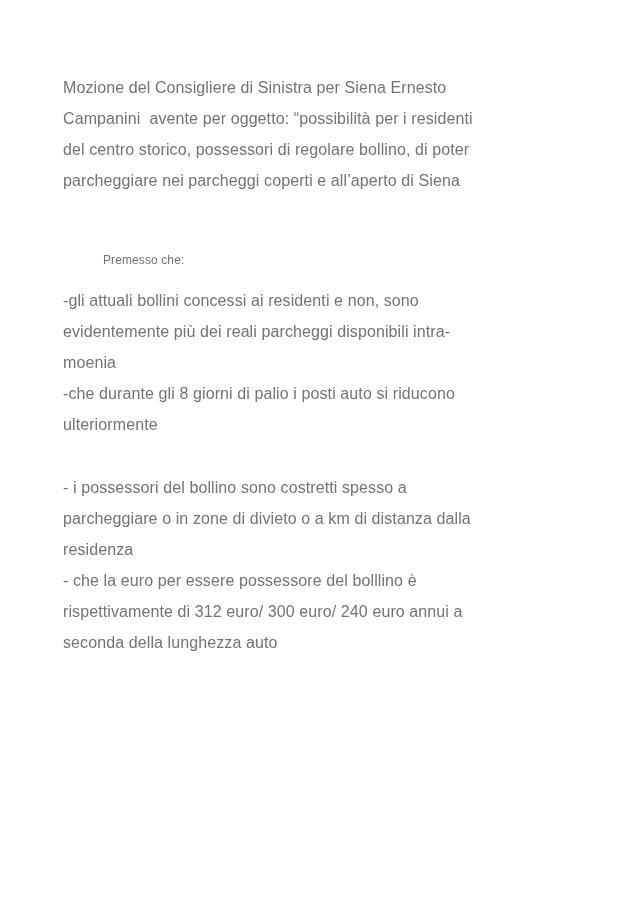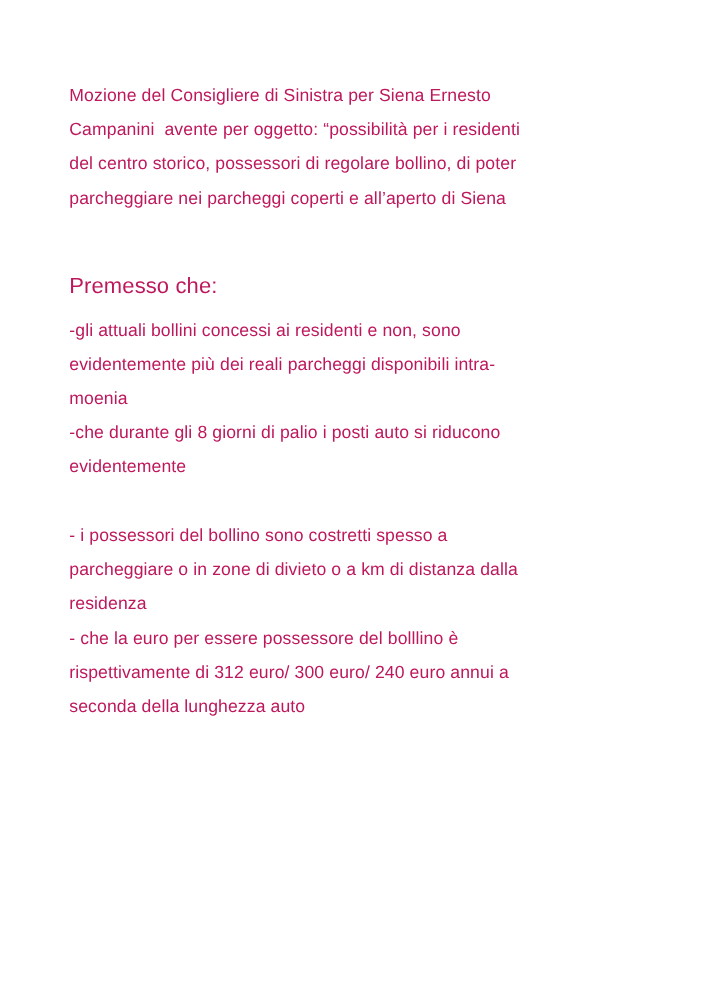--- a/index.html
+++ b/index.html
@@ -12,33 +12,34 @@
     height: 905px;
     overflow: hidden;
     font-family: "Liberation Sans", sans-serif;
   }
   .page {
     box-sizing: border-box;
     width: 640px;
     height: 905px;
     padding: 72px 55px 0 63px;
     background: #ffffff;
-    color: #be185d;
+    color: #737373;
   }
   .line {
     font-size: 16px;
     line-height: 31px;
     white-space: pre-wrap;
     letter-spacing: 0.1px;
   }
   .heading {
-    font-size: 20px;
+    font-size: 12px;
     line-height: 31px;
     white-space: pre-wrap;
     letter-spacing: 0.1px;
+    margin-left: 40px;
   }
   .title-block {
     margin-bottom: 49px;
   }
   .section-heading {
     margin-bottom: 9px;
   }
   .section-body-1 {
     margin-bottom: 32px;
   }
@@ -55,21 +56,21 @@
     <div class="line">parcheggiare nei parcheggi coperti e all’aperto di Siena</div>
   </div>
 
   <div class="heading section-heading">Premesso che:</div>
 
   <div class="section-body-1">
     <div class="line">-gli attuali bollini concessi ai residenti e non, sono</div>
     <div class="line">evidentemente più dei reali parcheggi disponibili intra-</div>
     <div class="line">moenia</div>
     <div class="line">-che durante gli 8 giorni di palio i posti auto si riducono</div>
-    <div class="line">evidentemente</div>
+    <div class="line">ulteriormente</div>
   </div>
 
 
   <div class="section-body-2">
     <div class="line">- i possessori del bollino sono costretti spesso a</div>
     <div class="line">parcheggiare o in zone di divieto o a km di distanza dalla</div>
     <div class="line">residenza</div>
     <div class="line">- che la euro per essere possessore del bolllino è</div>
     <div class="line">rispettivamente di 312 euro/ 300 euro/ 240 euro annui a</div>
     <div class="line">seconda della lunghezza auto</div>

